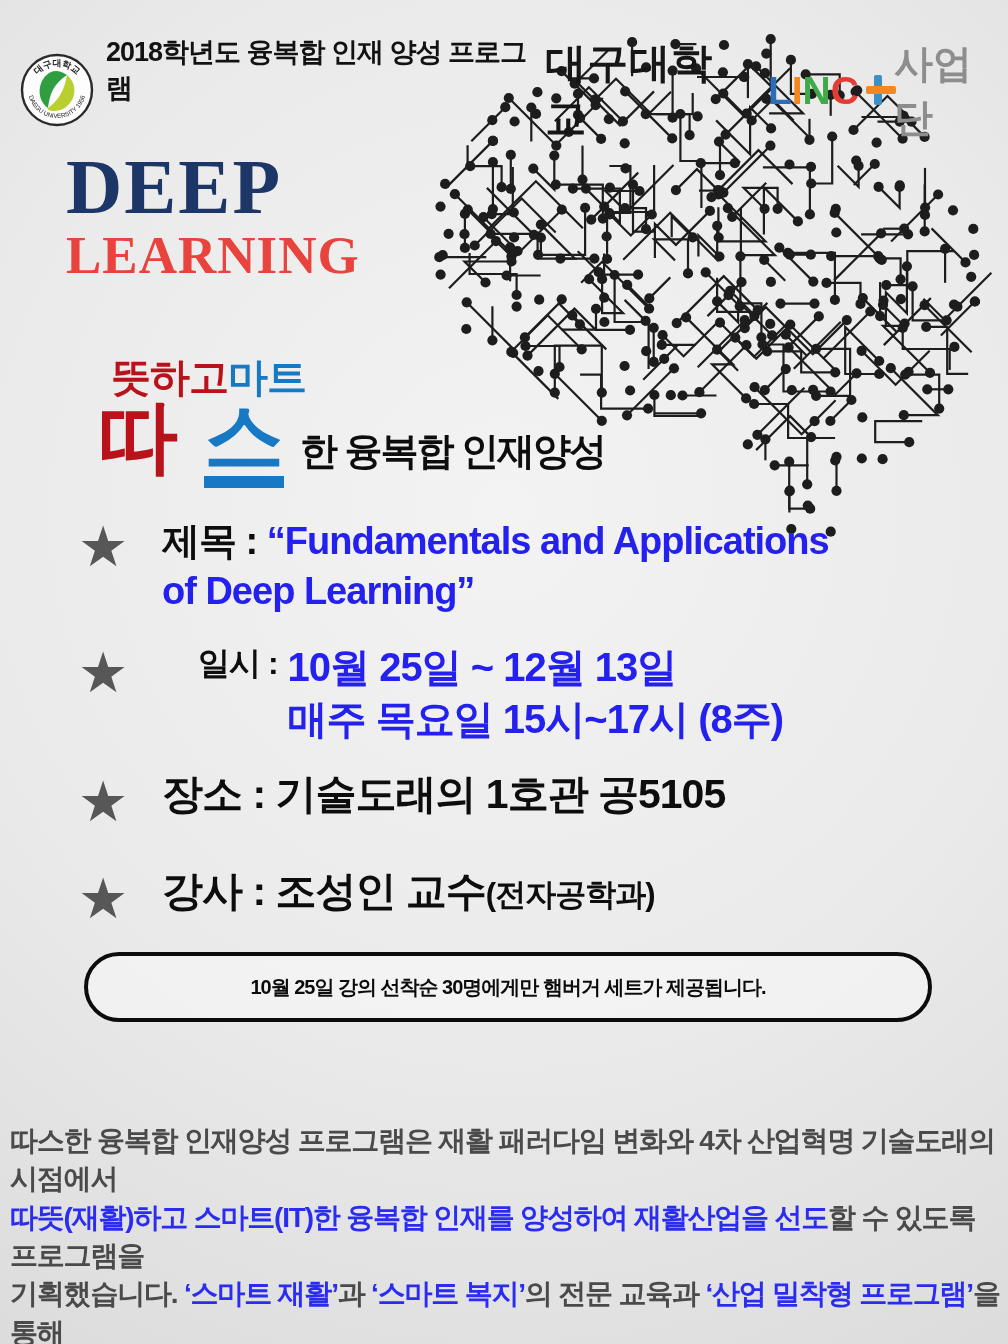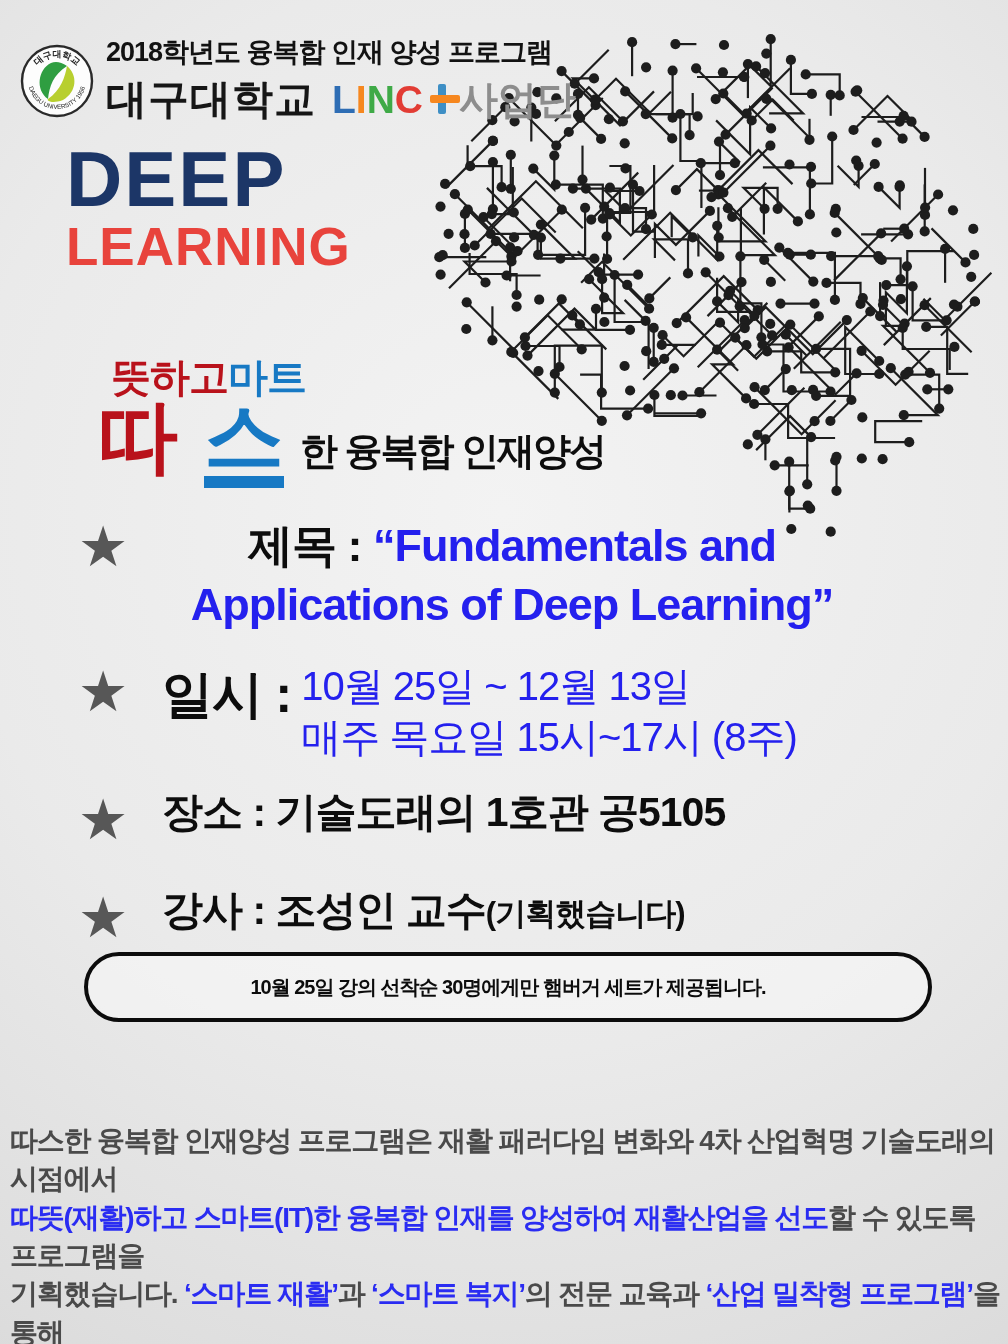--- a/index.html
+++ b/index.html
@@ -4,57 +4,57 @@
 <style>
   html,body{margin:0;padding:0;}
   body{font-family:"Liberation Sans", sans-serif; background:#bbb;}
   .poster{
     position:relative; width:1008px; height:1344px; overflow:hidden;
     background:radial-gradient(ellipse 120% 90% at 50% 38%, #f3f3f3 0%, #eaeaea 45%, #dedede 75%, #d2d2d2 100%);
   }
   
   .header{position:absolute; left:20px; top:34px; display:flex; align-items:center; gap:12px;}
   .emblem{width:74px; height:74px; flex:0 0 auto;}
-  .header-text{display:flex; flex-direction:column;}
+  .header-text{display:flex; flex-direction:row;}
   .program-line{font-size:27px; font-weight:bold; color:#121212; letter-spacing:-1px;}
   .brand-row{display:flex; align-items:center; gap:16px; margin-top:2px;}
   .univ-name{font-size:41px; font-weight:bold; color:#161616; letter-spacing:1px;}
   .linc{display:flex; align-items:center; font-size:39px; font-weight:bold; letter-spacing:0px;}
   .linc .l1{color:#2e6db4;} .linc .l2{color:#f6871f;} .linc .l3{color:#3faa47;} .linc .l4{color:#e23c34;}
   .linc-plus{position:relative; width:34px; height:36px; display:inline-block; margin-left:2px;}
   .linc-plus .vbar{position:absolute; left:13px; top:2px; width:8px; height:30px; background:#3e8fc5; border-radius:2px;}
   .linc-plus .hbar{position:absolute; left:5px; top:13px; width:30px; height:8px; background:#f6871f; border-radius:2px;}
   .linc-suffix{color:#8d8d8d; margin-left:0;}
   
   .brain-svg{position:absolute; left:428px; top:8px; width:580px; height:560px;}
   
-  .title-block{position:absolute; left:66px; top:140px;}
+  .title-block{position:absolute; left:66px; top:148px;font-family:Liberation Serif, serif;}
   .title-deep{font-size:78px; font-weight:800; color:#1c3667; line-height:1.0; letter-spacing:2px;}
   .title-learning{font-size:53px; font-weight:600; color:#e8433c; line-height:1.1; letter-spacing:1px;}
   
   .slogan{position:absolute; left:66px; top:350px; width:720px;}
   .slogan-small{font-size:40px; font-weight:800; letter-spacing:-1px; margin-left:8px;}
   .slogan-small .warm{color:#b9121b;margin-left:37px;}
   .slogan-small .smart{color:#1779c4;}
   .slogan-big{display:flex; align-items:baseline; margin-top:-10px;}
   .big-warm{font-size:80px; font-weight:800; color:#b9121b; margin-left:32px; line-height:1.05;}
   .big-smart{font-size:80px; font-weight:800; color:#1779c4; margin-left:26px; line-height:0.92;
              display:inline-block; border-bottom:12px solid #1779c4; padding-bottom:2px;}
   .slogan-rest{font-size:38px; font-weight:700; color:#0d0d0d; margin-left:16px; letter-spacing:-2px;}
   
   .details{position:absolute; left:70px; top:516px; width:810px;}
   .detail-row{display:flex; gap:26px; align-items:flex-start;}
   .star{font-size:56px; color:#575757; line-height:1.1; flex:0 0 66px; text-align:center;}
   .d-title{margin-bottom:26px;}
-  .d-title .txt{width:700px; font-size:45px; font-weight:bold; color:#0d0d0d; line-height:1.32; letter-spacing:-1px;text-align:center;}
+  .d-title .txt{width:700px; font-size:38px; font-weight:bold; color:#0d0d0d; line-height:1.32; letter-spacing:-1px;}
   .d-title .en{color:#2420ee; font-weight:600;}
   .d-date{margin-bottom:26px;}
-  .d-date .label{font-size:51px; font-weight:bold; color:#0d0d0d; letter-spacing:-1px;}
+  .d-date .label{font-size:32px; font-weight:bold; color:#0d0d0d; letter-spacing:-1px;margin-left:36px;}
   .d-date .val{display:inline-block; vertical-align:top; margin-left:10px;}
-  .d-date .val div{font-size:40px; font-weight:normal; color:#2420ee; line-height:1.28; letter-spacing:-1px;}
+  .d-date .val div{font-size:40px; font-weight:bold; color:#2420ee; line-height:1.28; letter-spacing:-1px;}
   .d-place{margin-bottom:36px;}
   .d-place .txt, .d-prof .txt{font-size:41px; font-weight:bold; color:#0d0d0d; letter-spacing:-1px; line-height:1.15;}
   .d-prof .small{font-size:31px;}
   
   .pill{position:absolute; left:84px; top:952px; width:840px; height:62px;
         border:4px solid #0c0c0c; border-radius:46px; background:rgba(252,252,252,0.45);
         display:flex; align-items:center; justify-content:center;
         font-size:20px; font-weight:bold; color:#0c0c0c; letter-spacing:-1px;}
   
   .org{position:absolute; left:0; top:1034px; width:100%; text-align:center;
@@ -656,21 +656,21 @@
           <div>매주 목요일 15시~17시 (8주)</div>
         </span>
       </div>
     </div>
     <div class="detail-row d-place">
       <span class="star">★</span>
       <div class="txt">장소 : 기술도래의 1호관 공5105</div>
     </div>
     <div class="detail-row d-prof">
       <span class="star">★</span>
-      <div class="txt"><span>강사 : 조성인 교수</span><span class="small">(기획했습니다)</span></div>
+      <div class="txt"><span>강사 : 조성인 교수</span><span class="small">(전자공학과)</span></div>
     </div>
   </div>
 
   <div class="pill">10월 25일 강의 선착순 30명에게만 햄버거 세트가 제공됩니다.</div>
 
 
   <div class="paragraph">
     <div>따스한 융복합 인재양성 프로그램은 재활 패러다임 변화와 4차 산업혁명 기술도래의 시점에서</div>
     <div><span class="blue">따뜻(재활)하고 스마트(IT)한 융복합 인재를 양성하여 재활산업을 선도</span><span>할 수 있도록 프로그램을</span></div>
     <div><span>기획했습니다. </span><span class="blue">‘스마트 재활’</span><span>과 </span><span class="blue">‘스마트 복지’</span><span>의 전문 교육과 </span><span class="blue">‘산업 밀착형 프로그램’</span><span>을 통해</span></div>

